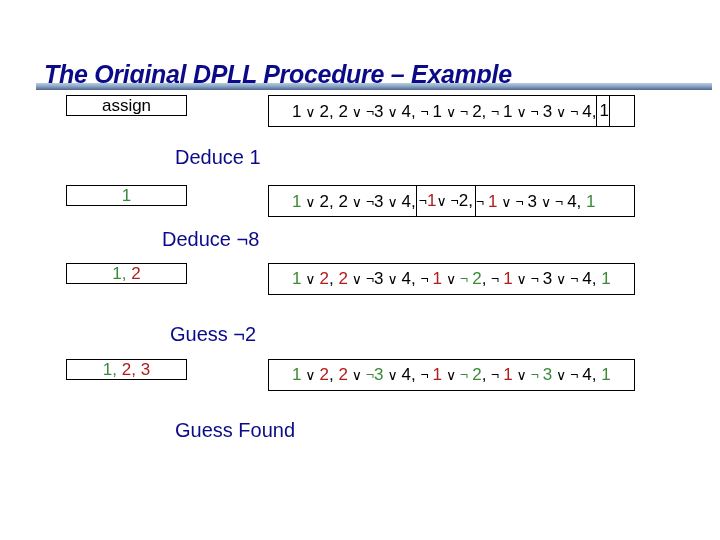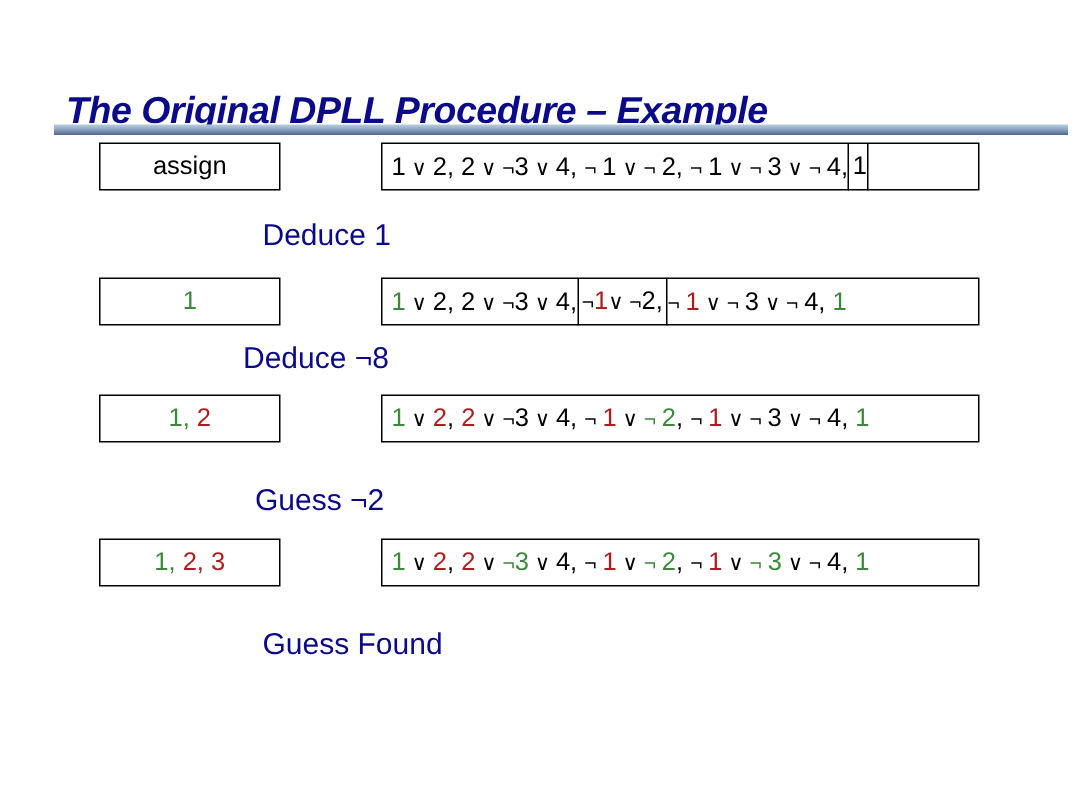--- a/index.html
+++ b/index.html
@@ -18,22 +18,22 @@
   .divider {
     position: absolute; left: 36px; top: 83px; width: 676px; height: 7px;
     background: linear-gradient(to bottom, #b9cde0 0%, #8ea7c4 45%, #4d6790 100%);
   }
   .box {
     position: absolute; border: 1px solid #000; background: #fff;
     box-sizing: border-box; display: flex; align-items: center;
     font-size: 17px; color: #000; white-space: nowrap;
     font-family: "Liberation Sans", sans-serif;
   }
-  .left-box { left: 66px; width: 121px; height: 32px; justify-content: center; }
-  .right-box { left: 254px; width: 399px; height: 32px; padding-left: 6px; }
+  .left-box { left: 66px; width: 121px; height: 21px; justify-content: center; }
+  .right-box { left: 268px; width: 367px; height: 32px; padding-left: 23px; }
   .label {
     position: absolute; font-size: 20px; color: #0b0b8a;
     font-family: "Liberation Sans", sans-serif;
   }
   .tok { display: inline; }
   .boxed {
     border-left: 1px solid #000; border-right: 1px solid #000;
     height: 31px; display: inline-flex; align-items: center;
   }
   .sym { font-size: 14px; }

